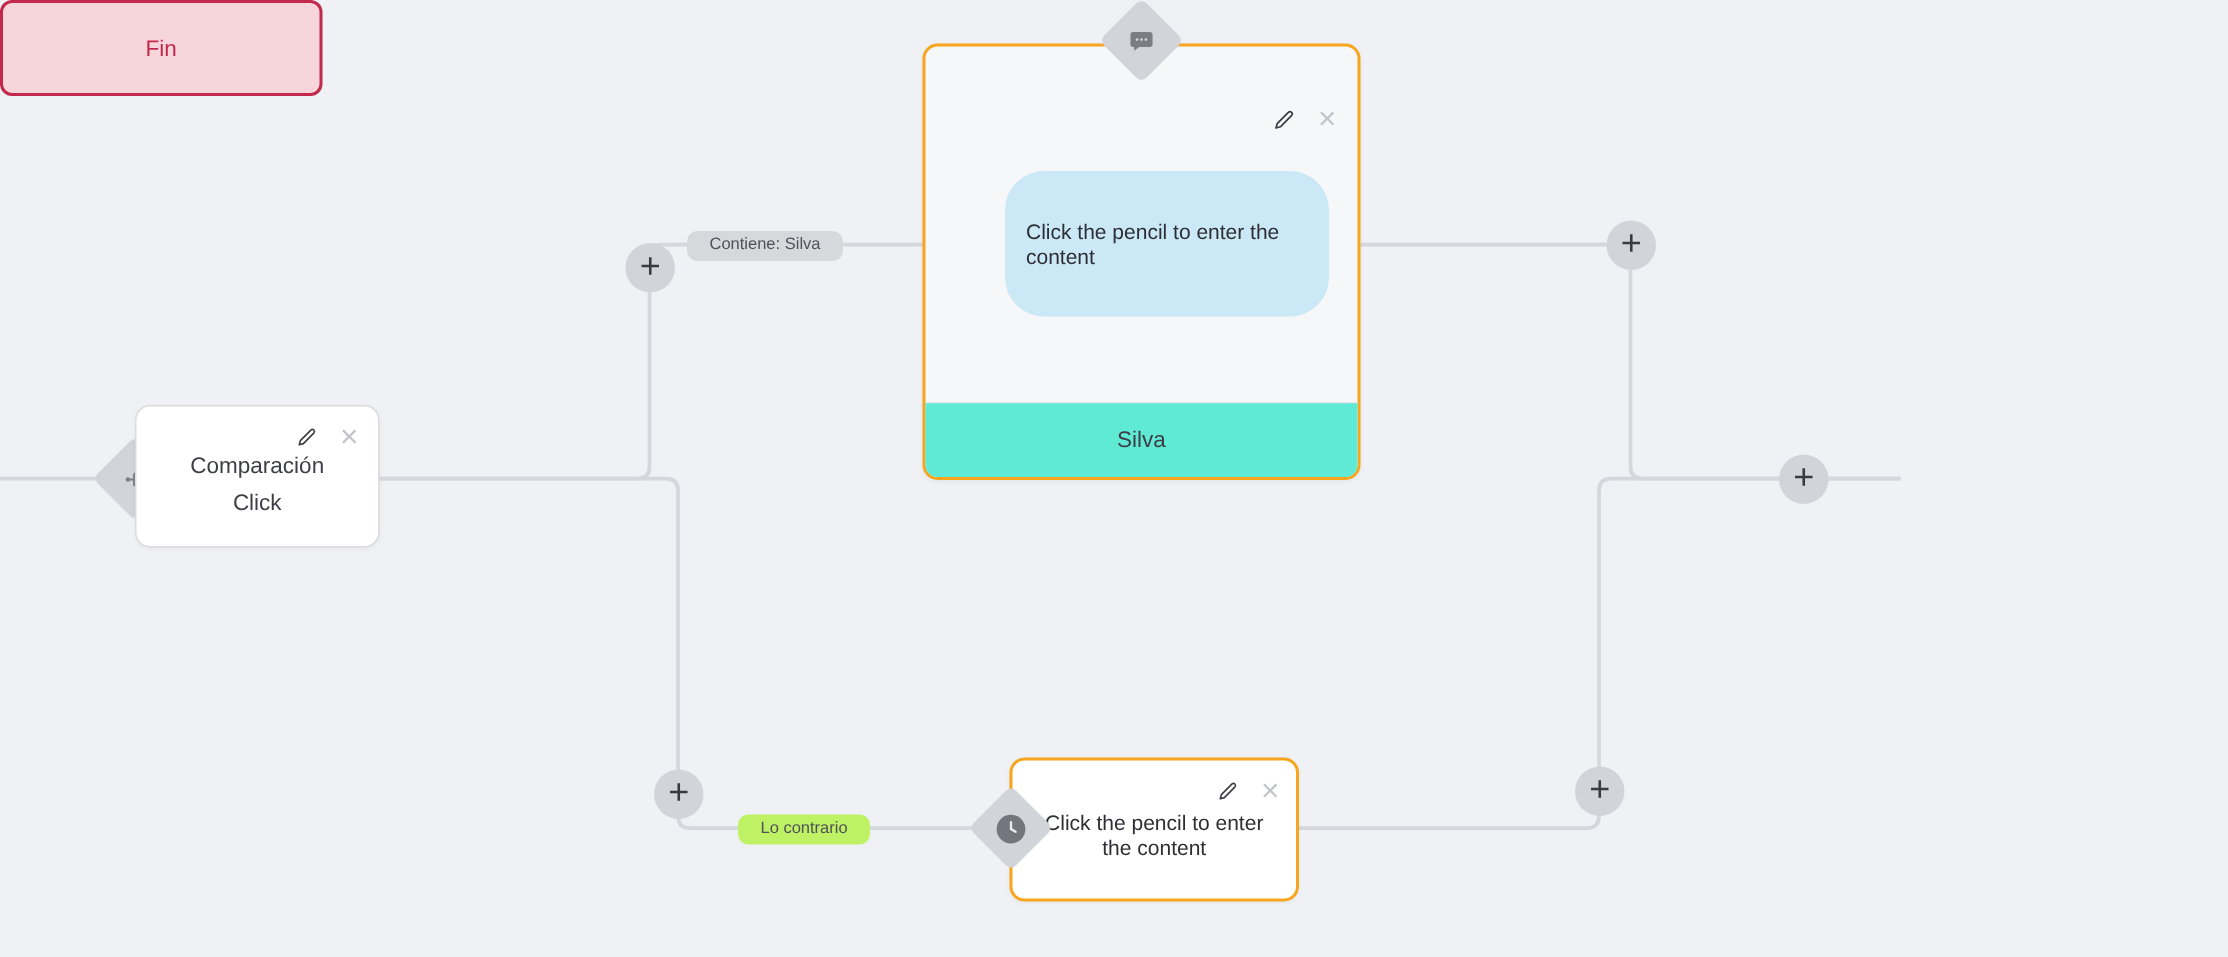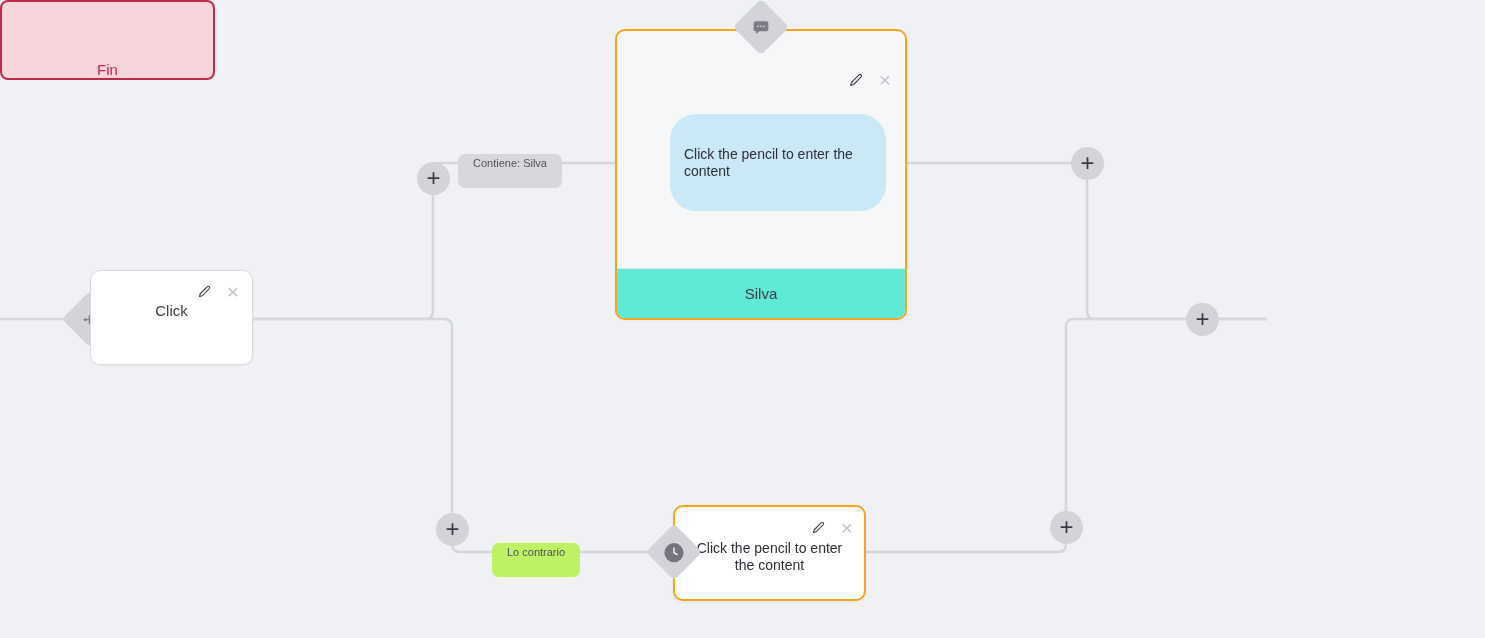--- a/index.html
+++ b/index.html
@@ -47,23 +47,23 @@
   }
   .node-delay {
     left: 673px; top: 505px; width: 193px; height: 96px;
     border: 2px solid #F8A51E;
   }
   .node-delay .body-text {
     padding: 33px 12px 0; text-align: center;
     font-size: 14px; line-height: 17px; color: #2E2E35;
   }
   .node-end {
-    left: 1267px; top: 284px; width: 215px; height: 80px;
+    left: 1267px; top: 284px; width: 215px; height: 64px;
     background: #F7D6DB; border: 2px solid #C2294B; border-radius: 8px;
-    display: flex; align-items: flex-end; justify-content: center;
+    display: flex; align-items: center; justify-content: center;
     font-size: 15px; color: #C2294B; z-index: 3;
   }
 
   
   .actions {
     position: absolute; display: flex; align-items: center; gap: 15px;
   }
   .node-condition .actions { top: 10px; right: 13px; }
   .node-message .actions { top: 38px; right: 14px; }
   .node-delay .actions { top: 10px; right: 11px; }
@@ -87,21 +87,21 @@
   .plus-btn {
     position: absolute; width: 33px; height: 33px; border-radius: 50%;
     background: #D2D4D9; color: #3A3A42;
     display: flex; align-items: center; justify-content: center;
     font-size: 24px; font-weight: 400; z-index: 4; cursor: pointer;
     line-height: 1; padding-bottom: 2px;
   }
 
   
   .pill {
-    position: absolute; height: 34px; line-height: 19px;
+    position: absolute; height: 20px; line-height: 19px;
     border-radius: 7px; font-size: 11px; color: #515159;
     padding: 0 15px; z-index: 2; white-space: nowrap;
   }
   .pill-gray { background: #D7D8DC; }
   .pill-white { background: #bef264; }
   .pill-contains { left: 458px; top: 154px; }
   .pill-otherwise { left: 492px; top: 543px; }
 </style>
 </head>
 <body>
@@ -138,20 +138,21 @@
   <div class="node node-condition">
     <div class="actions">
       <span class="icon-btn">
         <svg width="15" height="15" viewBox="0 0 24 24">
           <path d="M4 20l1.2-4.4L16.6 4.2a2.2 2.2 0 0 1 3.1 3.1L8.4 18.8 4 20z" fill="none" stroke="#3A3A42" stroke-width="1.7" stroke-linejoin="round"></path>
         </svg>
       </span>
       <span class="icon-btn close-btn">×</span>
     </div>
     <div class="titles">
+      <div>Comparación</div>
       <div>Click</div>
     </div>
   </div>
   <div class="diamond diamond-condition">
     <span class="glyph">
       <svg width="17" height="17" viewBox="0 0 24 24">
         <path d="M6 12h5 M11 6.5v11 M11 6.5h2.5 M11 17.5h2.5" fill="none" stroke="#7F7F86" stroke-width="1.8"></path>
         <circle cx="5.3" cy="12" r="2.1" fill="#7F7F86"></circle>
         <circle cx="15.6" cy="6.5" r="2.1" fill="#7F7F86"></circle>
         <circle cx="15.6" cy="17.5" r="2.1" fill="#7F7F86"></circle>

